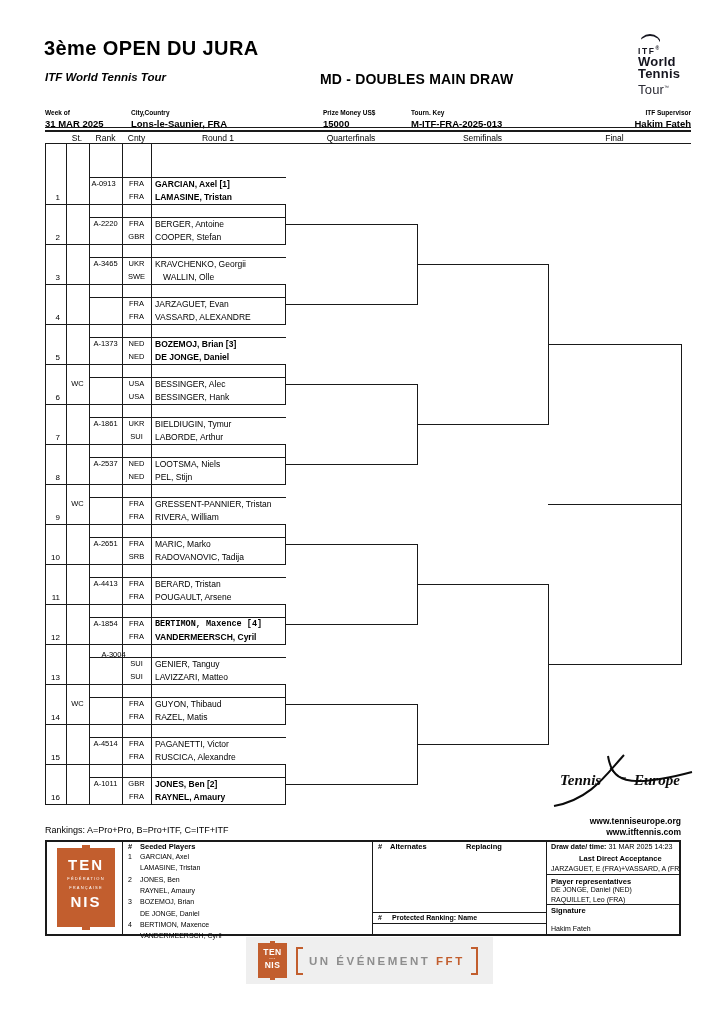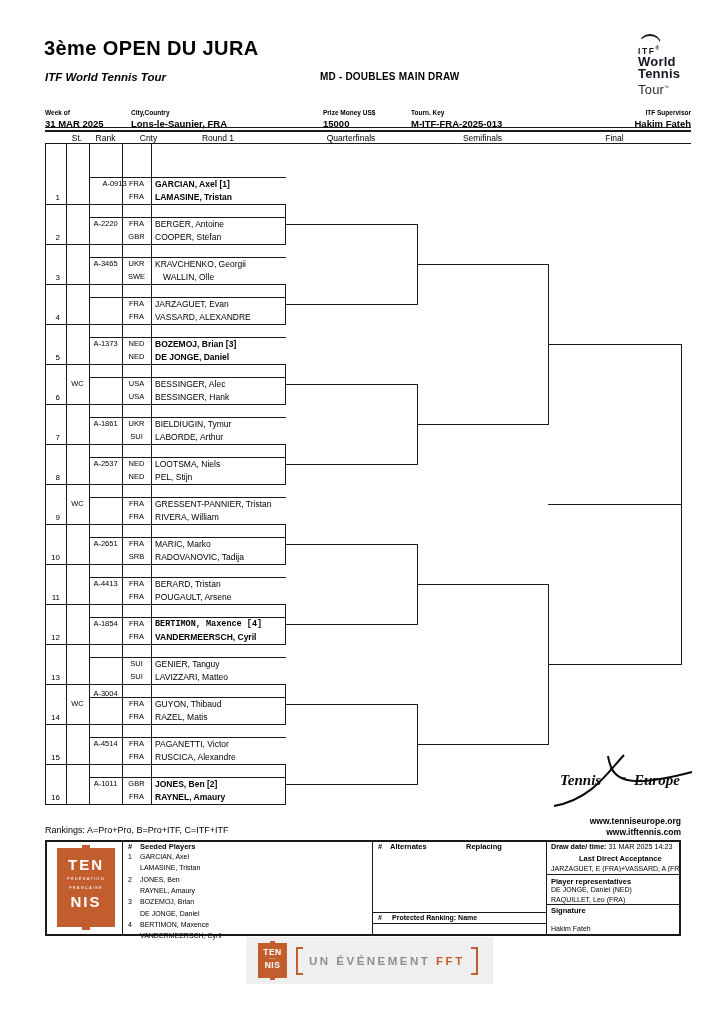--- a/index.html
+++ b/index.html
@@ -3,21 +3,21 @@
 <meta charset="utf-8">
 <style>
   html,body{margin:0;padding:0;background:#9a9a9a;}
   #page{position:relative;width:724px;height:1024px;background:#ffffff;
         font-family:"Liberation Sans","DejaVu Sans",sans-serif;color:#000;overflow:hidden;}
   .abs{position:absolute;}
   .ln{position:absolute;background:var(--line,#1a1a1a);}
   
   #title{left:44px;top:37px;font-size:20px;font-weight:700;letter-spacing:.4px;}
   #subtitle{left:45px;top:71px;font-size:11.5px;font-weight:700;font-style:italic;}
-  #mdtitle{left:320px;top:71px;font-size:10px;font-weight:700;letter-spacing:.2px;}
+  #mdtitle{left:320px;top:71px;font-size:14px;font-weight:700;letter-spacing:.2px;}
   
   #itf-logo{left:638px;top:34px;width:70px;}
   .itf-arc{width:20px;height:7px;border:1.8px solid transparent;border-top:2.2px solid #15151f;
            border-radius:50% 50% 0 0 / 100% 100% 0 0;margin-left:1px;}
   .itf-row{font-size:8.5px;font-weight:700;letter-spacing:1.6px;line-height:9px;color:#15151f;}
   .itf-reg{font-size:5px;vertical-align:super;letter-spacing:0;}
   .itf-word{font-size:13px;font-weight:700;line-height:12.5px;color:#15151f;letter-spacing:.2px;}
   .itf-tour{font-weight:400;color:#2b2b35;}
   .itf-tm{font-size:5px;vertical-align:super;}
   
@@ -160,34 +160,34 @@
       <div id="evt-text"><span>UN ÉVÉNEMENT</span> <span id="evt-brand">FFT</span></div>
       <div class="brk brk-r"></div>
     </div>
   </div>
 
 <div class="ln" style="left: 45px; top: 127px; width: 646px; height: 1px;"></div>
     <div class="ln" style="left: 45px; top: 130px; width: 646px; height: 2px;"></div>
     <div class="ln" style="left: 45px; top: 143px; width: 646px; height: 1px;"></div>
     <div class="colhead" style="left: 62px; top: 133px; width: 30px;">St.</div>
     <div class="colhead" style="left: 89px; top: 133px; width: 33px;">Rank</div>
-    <div class="colhead" style="left: 122px; top: 133px; width: 29px; margin-left: 12px;">Cnty</div>
+    <div class="colhead" style="left: 122px; top: 133px; width: 29px;">Cnty</div>
     <div class="colhead" style="left: 151px; top: 133px; width: 134px;">Round 1</div>
     <div class="colhead" style="left: 285px; top: 133px; width: 132px;">Quarterfinals</div>
     <div class="colhead" style="left: 417px; top: 133px; width: 131px;">Semifinals</div>
     <div class="colhead" style="left: 548px; top: 133px; width: 133px;">Final</div>
     <div class="ln" style="left: 45px; top: 143px; width: 1px; height: 661px;"></div>
     <div class="ln" style="left: 66px; top: 143px; width: 1px; height: 661px;"></div>
     <div class="ln" style="left: 89px; top: 143px; width: 1px; height: 661px;"></div>
     <div class="ln" style="left: 122px; top: 143px; width: 1px; height: 661px;"></div>
     <div class="ln" style="left: 151px; top: 143px; width: 1px; height: 661px;"></div>
     <div class="ln" style="left: 45px; top: 204px; width: 241px; height: 1px;"></div>
     <div class="ln" style="left: 89px; top: 177px; width: 197px; height: 1px;"></div>
     <div class="entry-num" style="left: 40px; top: 193px;">1</div>
-    <div class="entry-rank" style="left: 98px; top: 179px;">A-0913</div>
+    <div class="entry-rank" style="left: 87px; top: 179px;">A-0913</div>
     <div class="entry-cnty" style="left: 122px; top: 179px;">FRA</div>
     <div class="entry-cnty" style="left: 122px; top: 192px;">FRA</div>
     <div class="entry-name seeded" style="left: 155px; top: 178px;">GARCIAN, Axel [1]</div>
     <div class="entry-name seeded" style="left: 155px; top: 191px;">LAMASINE, Tristan</div>
     <div class="ln" style="left: 285px; top: 204px; width: 1px; height: 41px;"></div>
     <div class="ln" style="left: 45px; top: 244px; width: 241px; height: 1px;"></div>
     <div class="ln" style="left: 89px; top: 217px; width: 197px; height: 1px;"></div>
     <div class="entry-num" style="left: 40px; top: 233px;">2</div>
     <div class="entry-rank" style="left: 89px; top: 219px;">A-2220</div>
     <div class="entry-cnty" style="left: 122px; top: 219px;">FRA</div>
@@ -274,21 +274,21 @@
     <div class="ln" style="left: 89px; top: 617px; width: 197px; height: 1px;"></div>
     <div class="entry-num" style="left: 40px; top: 633px;">12</div>
     <div class="entry-rank" style="left: 89px; top: 619px;">A-1854</div>
     <div class="entry-cnty" style="left: 122px; top: 619px;">FRA</div>
     <div class="entry-cnty" style="left: 122px; top: 632px;">FRA</div>
     <div class="entry-name seeded" style="left: 155px; top: 618px; font-family: Liberation Mono, monospace;">BERTIMON, Maxence [4]</div>
     <div class="entry-name seeded" style="left: 155px; top: 631px;">VANDERMEERSCH, Cyril</div>
     <div class="ln" style="left: 45px; top: 684px; width: 241px; height: 1px;"></div>
     <div class="ln" style="left: 89px; top: 657px; width: 197px; height: 1px;"></div>
     <div class="entry-num" style="left: 40px; top: 673px;">13</div>
-    <div class="entry-rank" style="left: 89px; top: 689px;">A-3004</div>
+    <div class="entry-rank" style="left: 89px; top: 650px; padding-left: 8px;">A-3004</div>
     <div class="entry-cnty" style="left: 122px; top: 659px;">SUI</div>
     <div class="entry-cnty" style="left: 122px; top: 672px;">SUI</div>
     <div class="entry-name" style="left: 155px; top: 658px;">GENIER, Tanguy</div>
     <div class="entry-name" style="left: 155px; top: 671px;">LAVIZZARI, Matteo</div>
     <div class="ln" style="left: 285px; top: 684px; width: 1px; height: 41px;"></div>
     <div class="ln" style="left: 45px; top: 724px; width: 241px; height: 1px;"></div>
     <div class="ln" style="left: 89px; top: 697px; width: 197px; height: 1px;"></div>
     <div class="entry-num" style="left: 40px; top: 713px;">14</div>
     <div class="entry-st" style="left: 66px; top: 699px;">WC</div>
     <div class="entry-cnty" style="left: 122px; top: 699px;">FRA</div>

